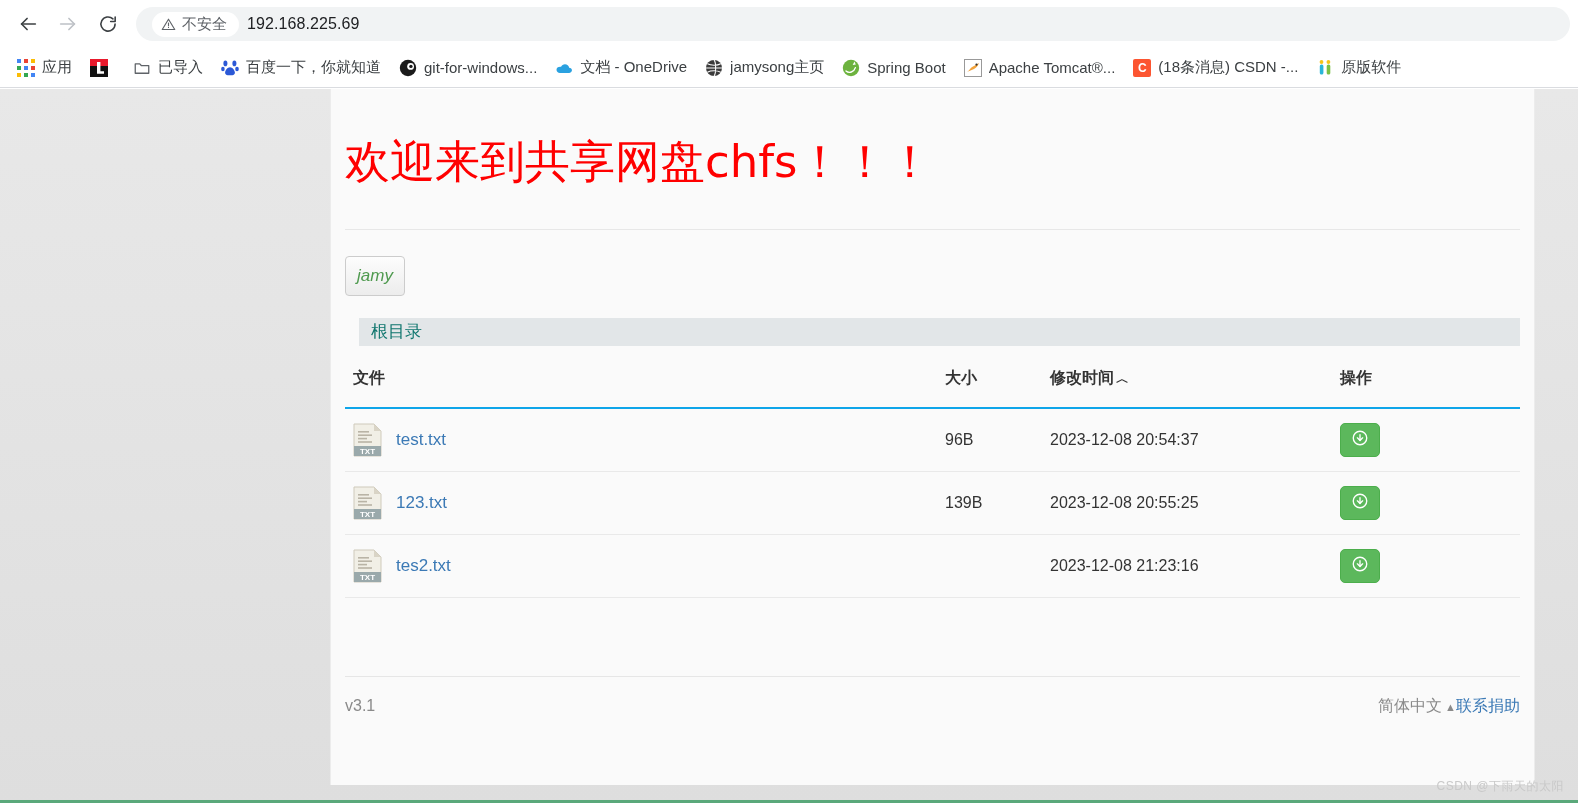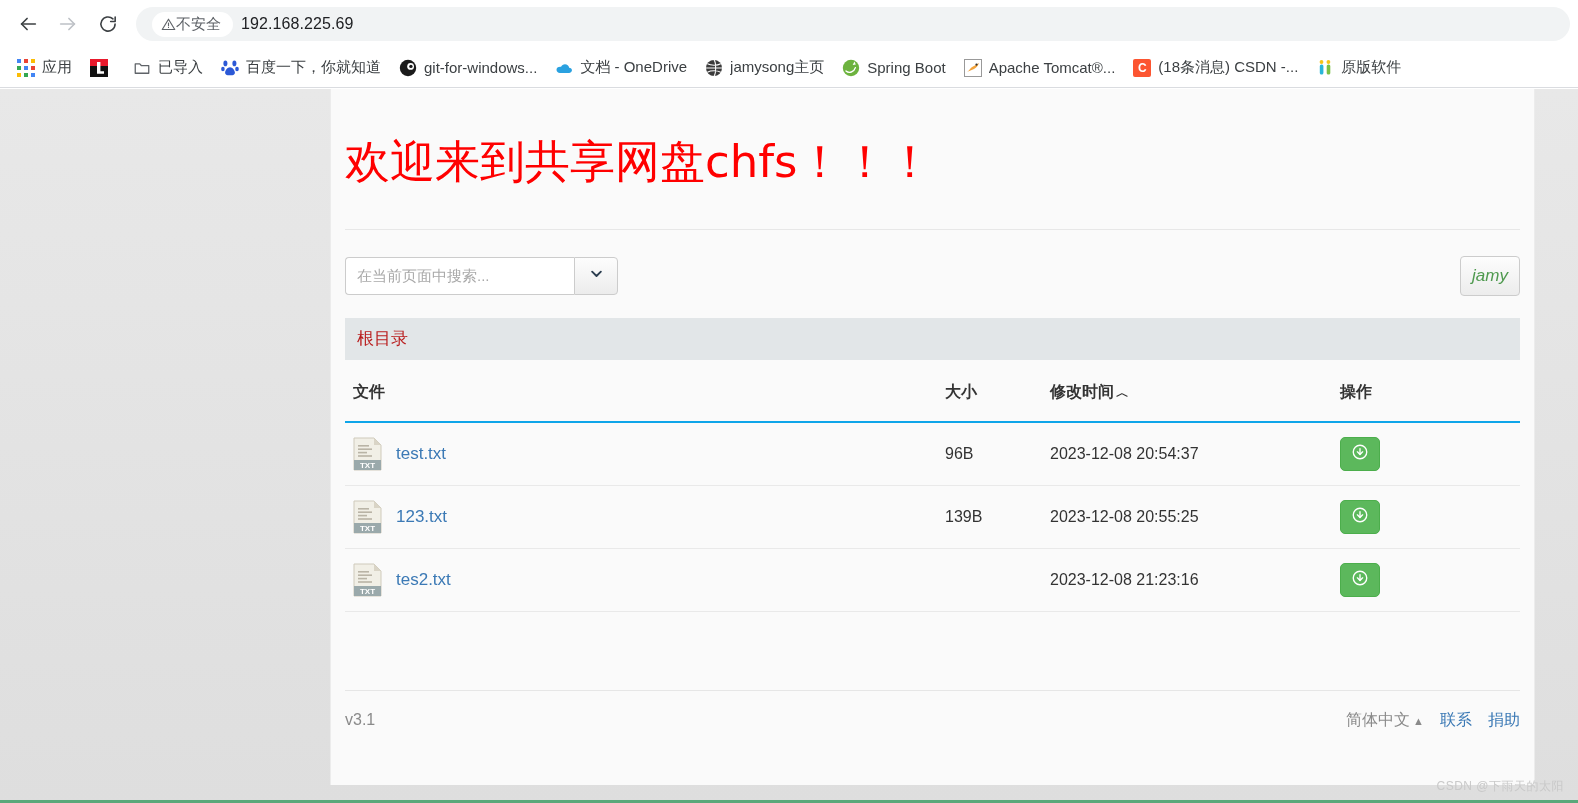--- a/index.html
+++ b/index.html
@@ -26,21 +26,21 @@
   .nav-btn.disabled { color: #bdc1c6; }
   .nav-btn svg { display: block; }
 
   .omnibox {
     margin-left: 8px; height: 34px; flex: 1 1 auto;
     display: flex; align-items: center; gap: 8px;
     background: #f1f3f4; border-radius: 17px; padding: 0 16px;
     max-width: 1520px;
   }
   .security-chip {
-    display: flex; align-items: center; 
+    display: flex; align-items: center; gap: 6px;
     background: #ffffff; border-radius: 14px;
     padding: 3px 12px 3px 9px;
     color: #5f6368; font-size: 15px;
   }
   .security-chip .warn-icon { color: #5f6368; display:flex; align-items:center; }
   .url-text { font-size: 16px; color: #202124; letter-spacing: .1px; }
 
   
   .bookmarks {
     height: 40px; display: flex; align-items: center;
@@ -109,22 +109,22 @@
   }
   .user-btn {
     min-width: 60px; height: 40px; padding: 0 4px;
     border: 1px solid #ccc; border-radius: 4px;
     background: linear-gradient(180deg,#fdfdfd 0%,#ececec 100%);
     color: #4f9a4f; font-style: italic; font-size: 17px;
     display: flex; align-items: center; justify-content: center; cursor: pointer;
   }
 
   .breadcrumb {
-    margin: 22px 14px 0 14px; background: #e2e6e8; color: #b91c1c;
-    height: 42px; display: flex; align-items: center; padding: 0 12px;
+    margin: 22px 14px 0 28px; background: #e2e6e8; color: #0f766e;
+    height: 28px; display: flex; align-items: center; padding: 0 12px;
     font-size: 17px;
   }
 
   table.files { width: calc(100% - 28px); margin: 0 14px; border-collapse: collapse; }
   table.files th {
     text-align: left; font-size: 16px; color: #333; font-weight: bold;
     padding: 22px 0 18px 0; border-bottom: 2px solid #0ea5e9;
   }
   table.files td {
     padding: 14px 0; border-bottom: 1px solid #e9e9e9;
@@ -151,21 +151,21 @@
   }
 
   .spacer { height: 78px; }
 
   .footer {
     margin: 0 14px; border-top: 1px solid #e6e6e6;
     height: 60px; display: flex; align-items: center; justify-content: space-between;
     font-size: 16px;
   }
   .footer .ver { color: #8a8a8a; }
-  .footer-right { display: flex; align-items: flex-end; gap: 16px; }
+  .footer-right { display: flex; align-items: flex-end; gap: 0; }
   .lang { color: #8a8a8a; cursor: pointer; }
   .lang .caret-up { font-size: 11px; margin-left: 3px; }
   .footer-link { color: #3b79b5; text-decoration: none; cursor: pointer; }
 
   .watermark {
     position: absolute; right: 14px; bottom: 8px;
     color: #c9c9c9; font-size: 12px; letter-spacing: .5px;
     font-family: "Liberation Sans", sans-serif;
     text-align: right;
   }
@@ -345,30 +345,20 @@
     </div>
   </div>
 
   <div class="page">
     <div class="content-panel">
 
       <h1 class="site-title">欢迎来到共享网盘chfs！！！</h1>
       <div class="title-rule"></div>
 
       <div class="toolrow">
-        <div class="search-group">
-          <input class="search-input" type="text" placeholder="在当前页面中搜索..." style="">
-          <div class="search-drop">
-            <span>
-              <svg width="15" height="15" viewBox="0 0 24 24" fill="none" stroke="#2c3e50" stroke-width="3" stroke-linecap="round" stroke-linejoin="round">
-                  <polyline points="5 9 12 16 19 9"></polyline>
-                </svg>
-            </span>
-          </div>
-        </div>
         <div class="user-btn">jamy</div>
       </div>
 
       <div class="breadcrumb">
         <span>根目录</span>
       </div>
 
       <table class="files">
         <thead>
           <tr>

